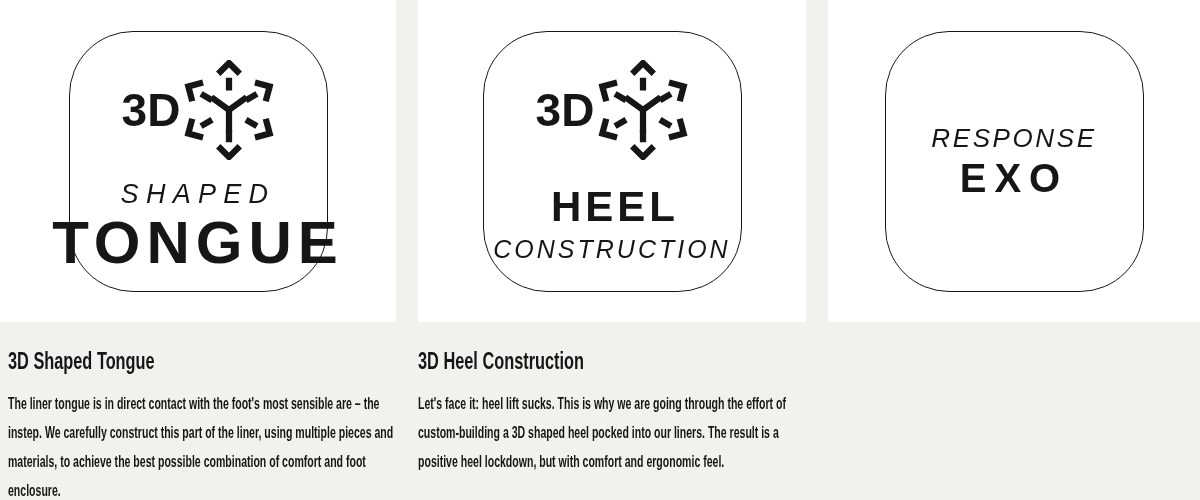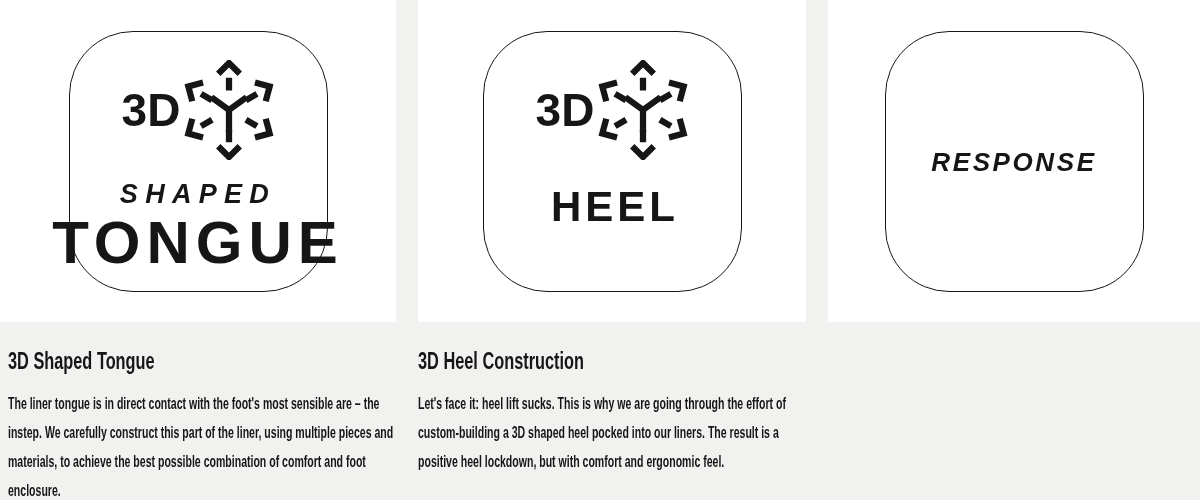--- a/index.html
+++ b/index.html
@@ -39,21 +39,21 @@
     gap:7px;
   }
   .logo-row{
     height:100px;
     display:flex;align-items:center;gap:4px;
   }
   .logo-3d{
     font-size:46px;font-weight:700;line-height:1;letter-spacing:0;text-align:right;
   }
   .badge-thin{
-    font-style:italic;font-weight:700;line-height:1;white-space:nowrap;text-align:center;
+    font-style:italic;font-weight:400;line-height:1;white-space:nowrap;text-align:center;
   }
   .badge-heavy{
     font-weight:700;line-height:1;white-space:nowrap;
   }
   
   .t1-sub{font-size:27px;letter-spacing:.27em;margin-top:21px;}
   .t1-main{font-size:60px;letter-spacing:6px;margin-top:5px;}
   
   .t2-main{font-size:42px;letter-spacing:4px;margin-top:26px;margin-left:6px;}
   .t2-sub{font-size:25px;letter-spacing:.12em;margin-top:9px;}
@@ -122,29 +122,31 @@
             <use href="#arr2"></use>
             <use href="#arr2" transform="rotate(60 46 51)"></use>
             <use href="#arr2" transform="rotate(120 46 51)"></use>
             <use href="#arr2" transform="rotate(180 46 51)"></use>
             <use href="#arr2" transform="rotate(240 46 51)"></use>
             <use href="#arr2" transform="rotate(300 46 51)"></use>
             <path d="M28 38L46 51L64 38M46 51V74"></path>
           </svg>
         </div>
         <div class="badge-heavy t2-main">HEEL</div>
+        <div class="badge-thin t2-sub">CONSTRUCTION</div>
       </div>
     </div>
     <div class="copy">
       <h3>3D Heel Construction</h3>
       <p>Let's face it: heel lift sucks. This is why we are going through the effort of custom-building a 3D shaped heel pocked into our liners. The result is a positive heel lockdown, but with comfort and ergonomic feel.</p>
     </div>
   </div>
 
   <div class="card">
     <div class="panel">
       <div class="badge centered">
         <div class="badge-thin t3-sub">RESPONSE</div>
+        <div class="badge-heavy t3-main1">EXO</div>
       </div>
     </div>
   </div>
 
 </div>
 
 </body></html>

